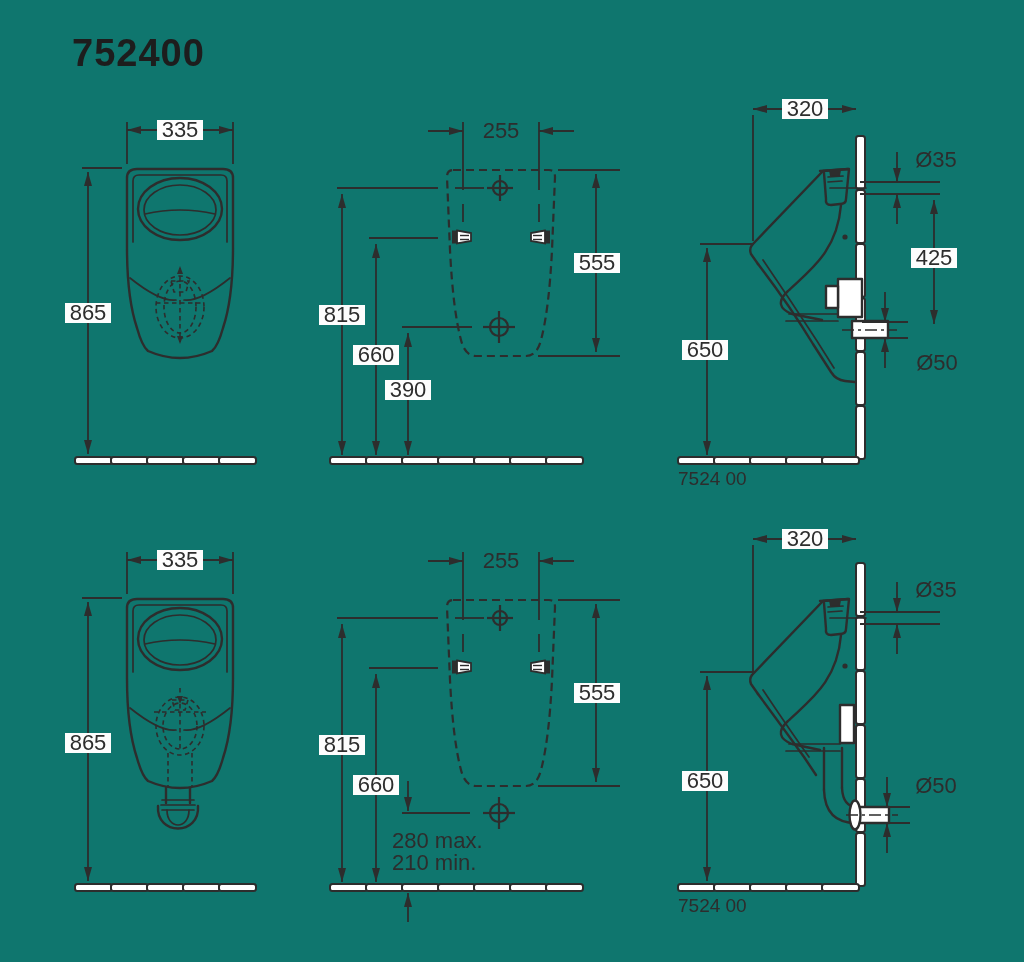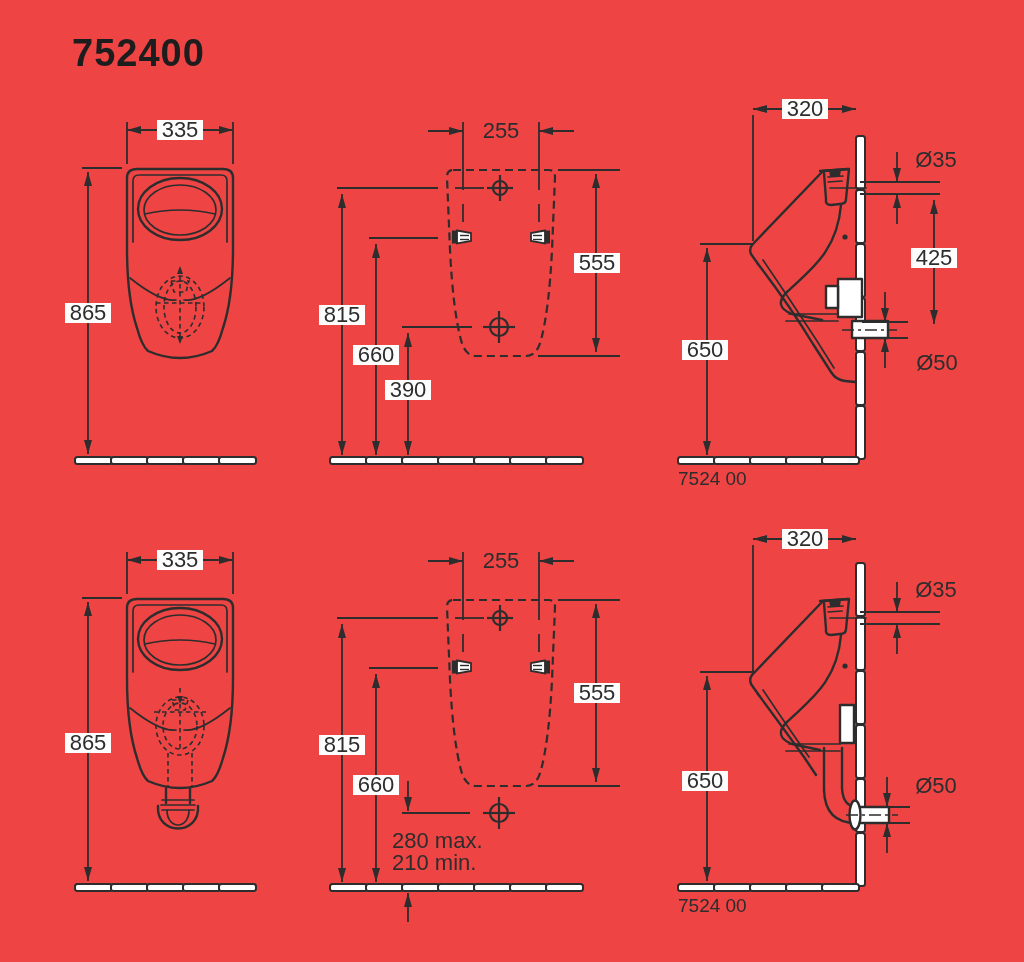--- a/index.html
+++ b/index.html
@@ -1,16 +1,16 @@
 <!DOCTYPE html>
 <html><head>
 <meta charset="utf-8">
 <style>
   html,body{margin:0;padding:0;background:#ffffff;}
-  .page{position:relative;width:1024px;height:962px;background:#ef4444;font-family:"Liberation Sans",sans-serif;}
+  .page{position:relative;width:1024px;height:962px;background:#0f766e;font-family:"Liberation Sans",sans-serif;}
   svg{display:block}
   .o   {fill:none;stroke:#2d2d2d;stroke-width:2.4;stroke-linecap:round;stroke-linejoin:round;}
   .oth {fill:none;stroke:#2d2d2d;stroke-width:1.7;stroke-linecap:round;stroke-linejoin:round;}
   .d   {fill:none;stroke:#2d2d2d;stroke-width:1.8;}
   .dash{fill:none;stroke:#2d2d2d;stroke-width:2.2;stroke-dasharray:8 5;stroke-linejoin:round;}
   .hid {fill:none;stroke:#2d2d2d;stroke-width:1.6;stroke-dasharray:4.5 3.5;}
   .cl  {fill:none;stroke:#2d2d2d;stroke-width:1.4;stroke-dasharray:12 4 3 4;}
   .wf  {fill:#ffffff;stroke:#2d2d2d;stroke-width:2;}
   .wh  {fill:#ffffff;stroke:#2d2d2d;stroke-width:2.4;stroke-linejoin:round;}
   .ink {fill:#2d2d2d;stroke:none;}

